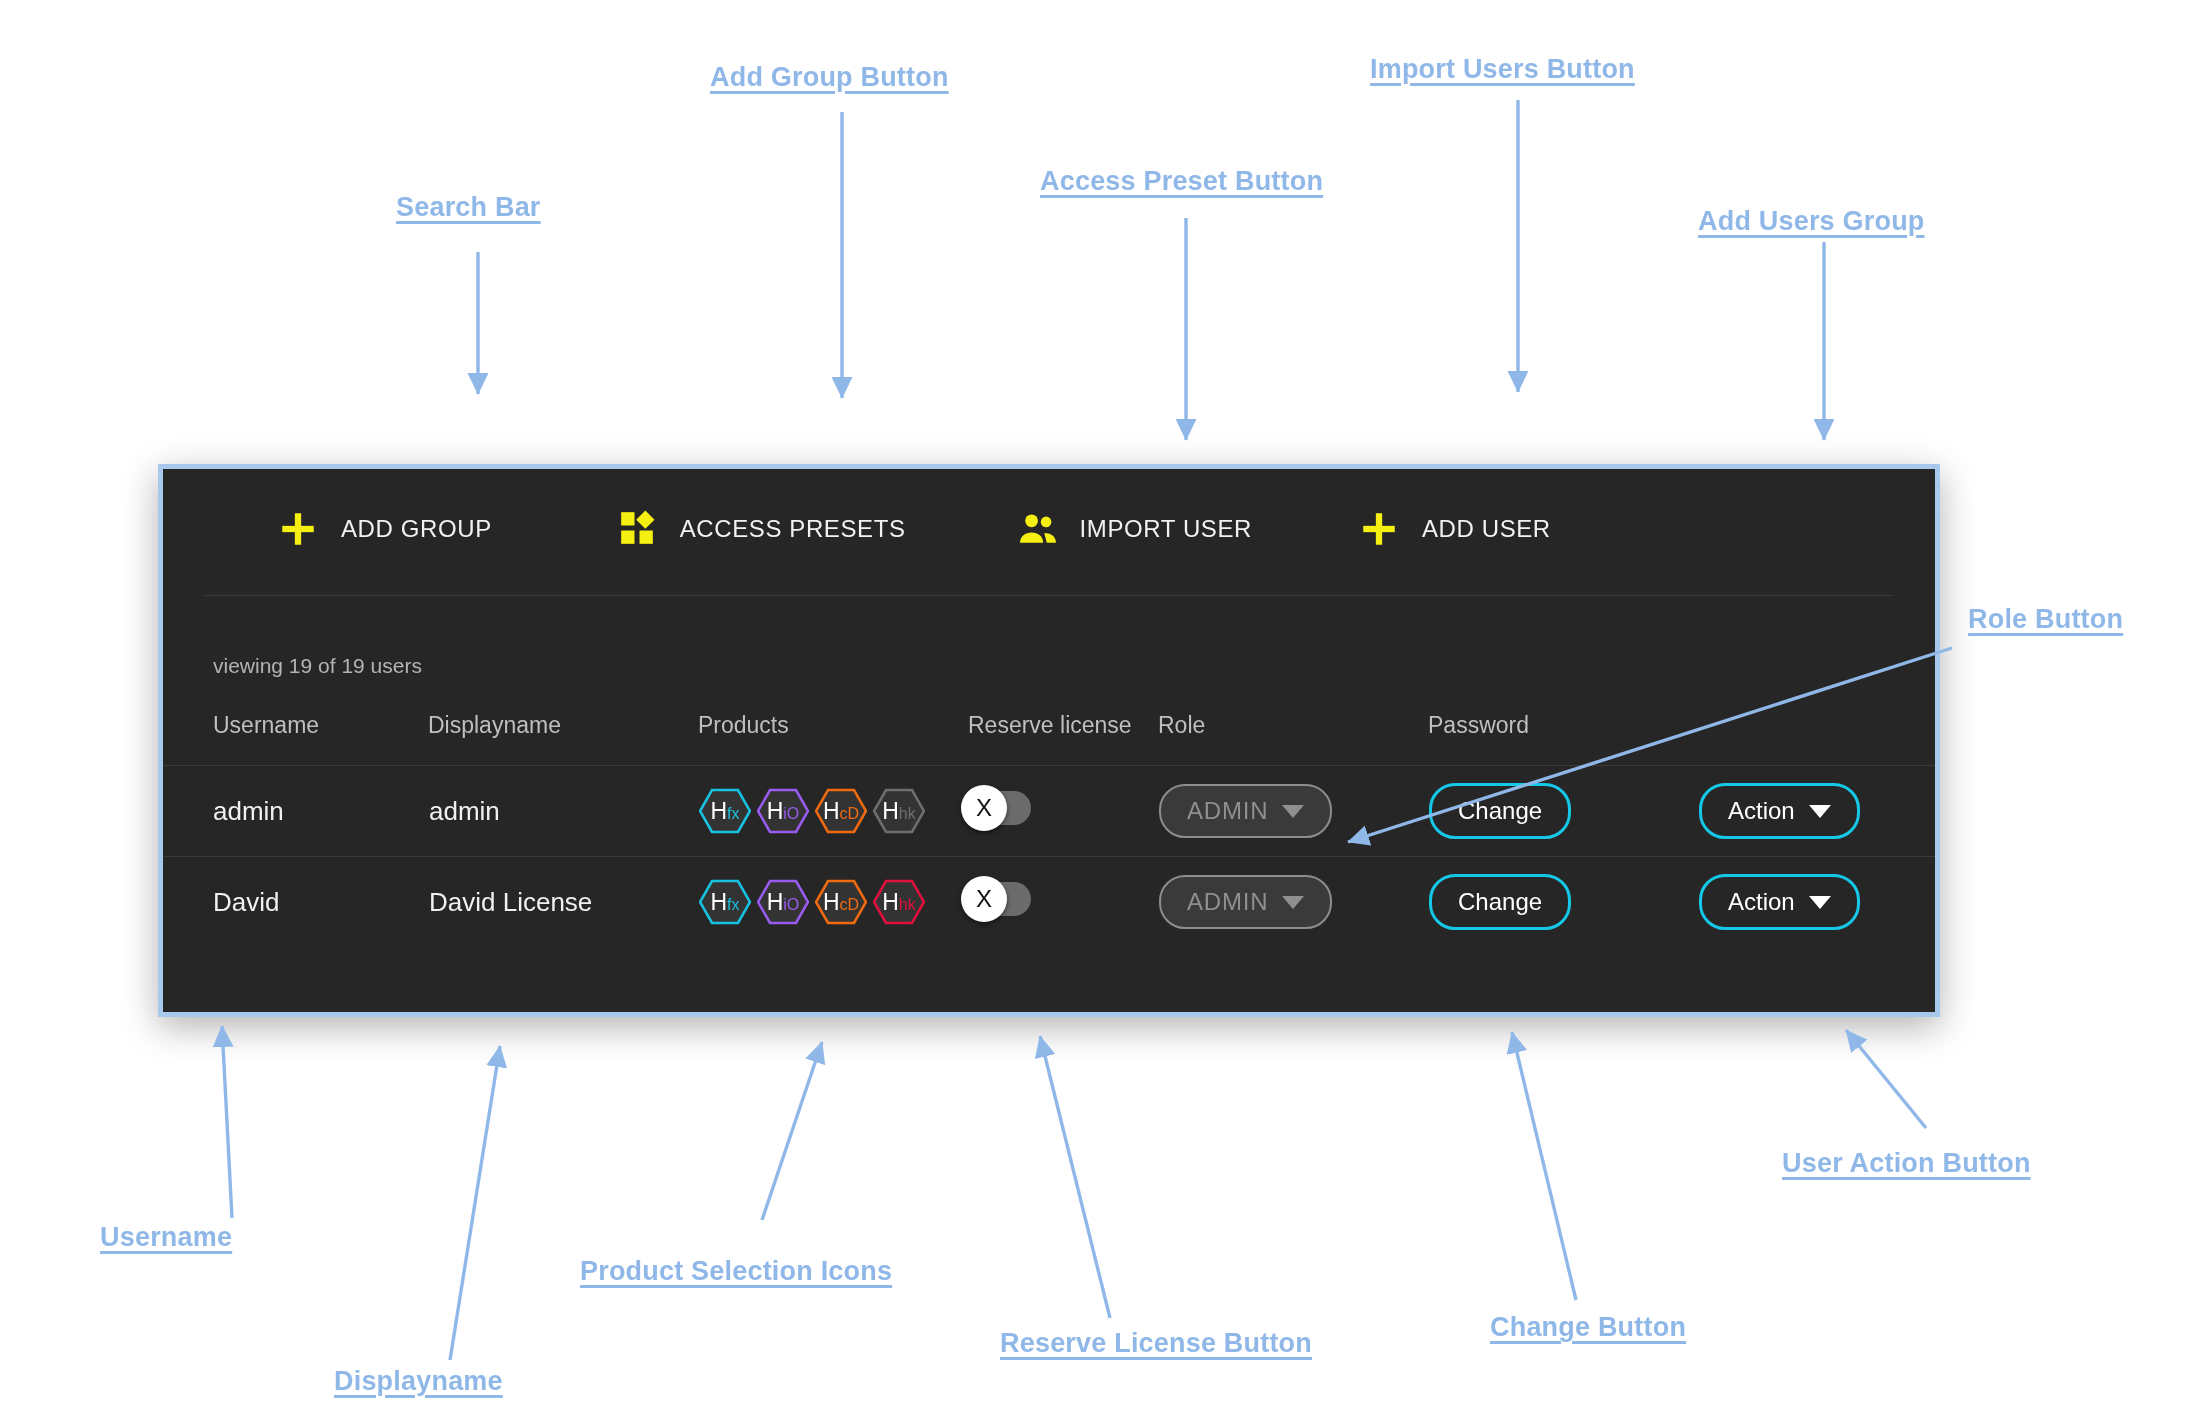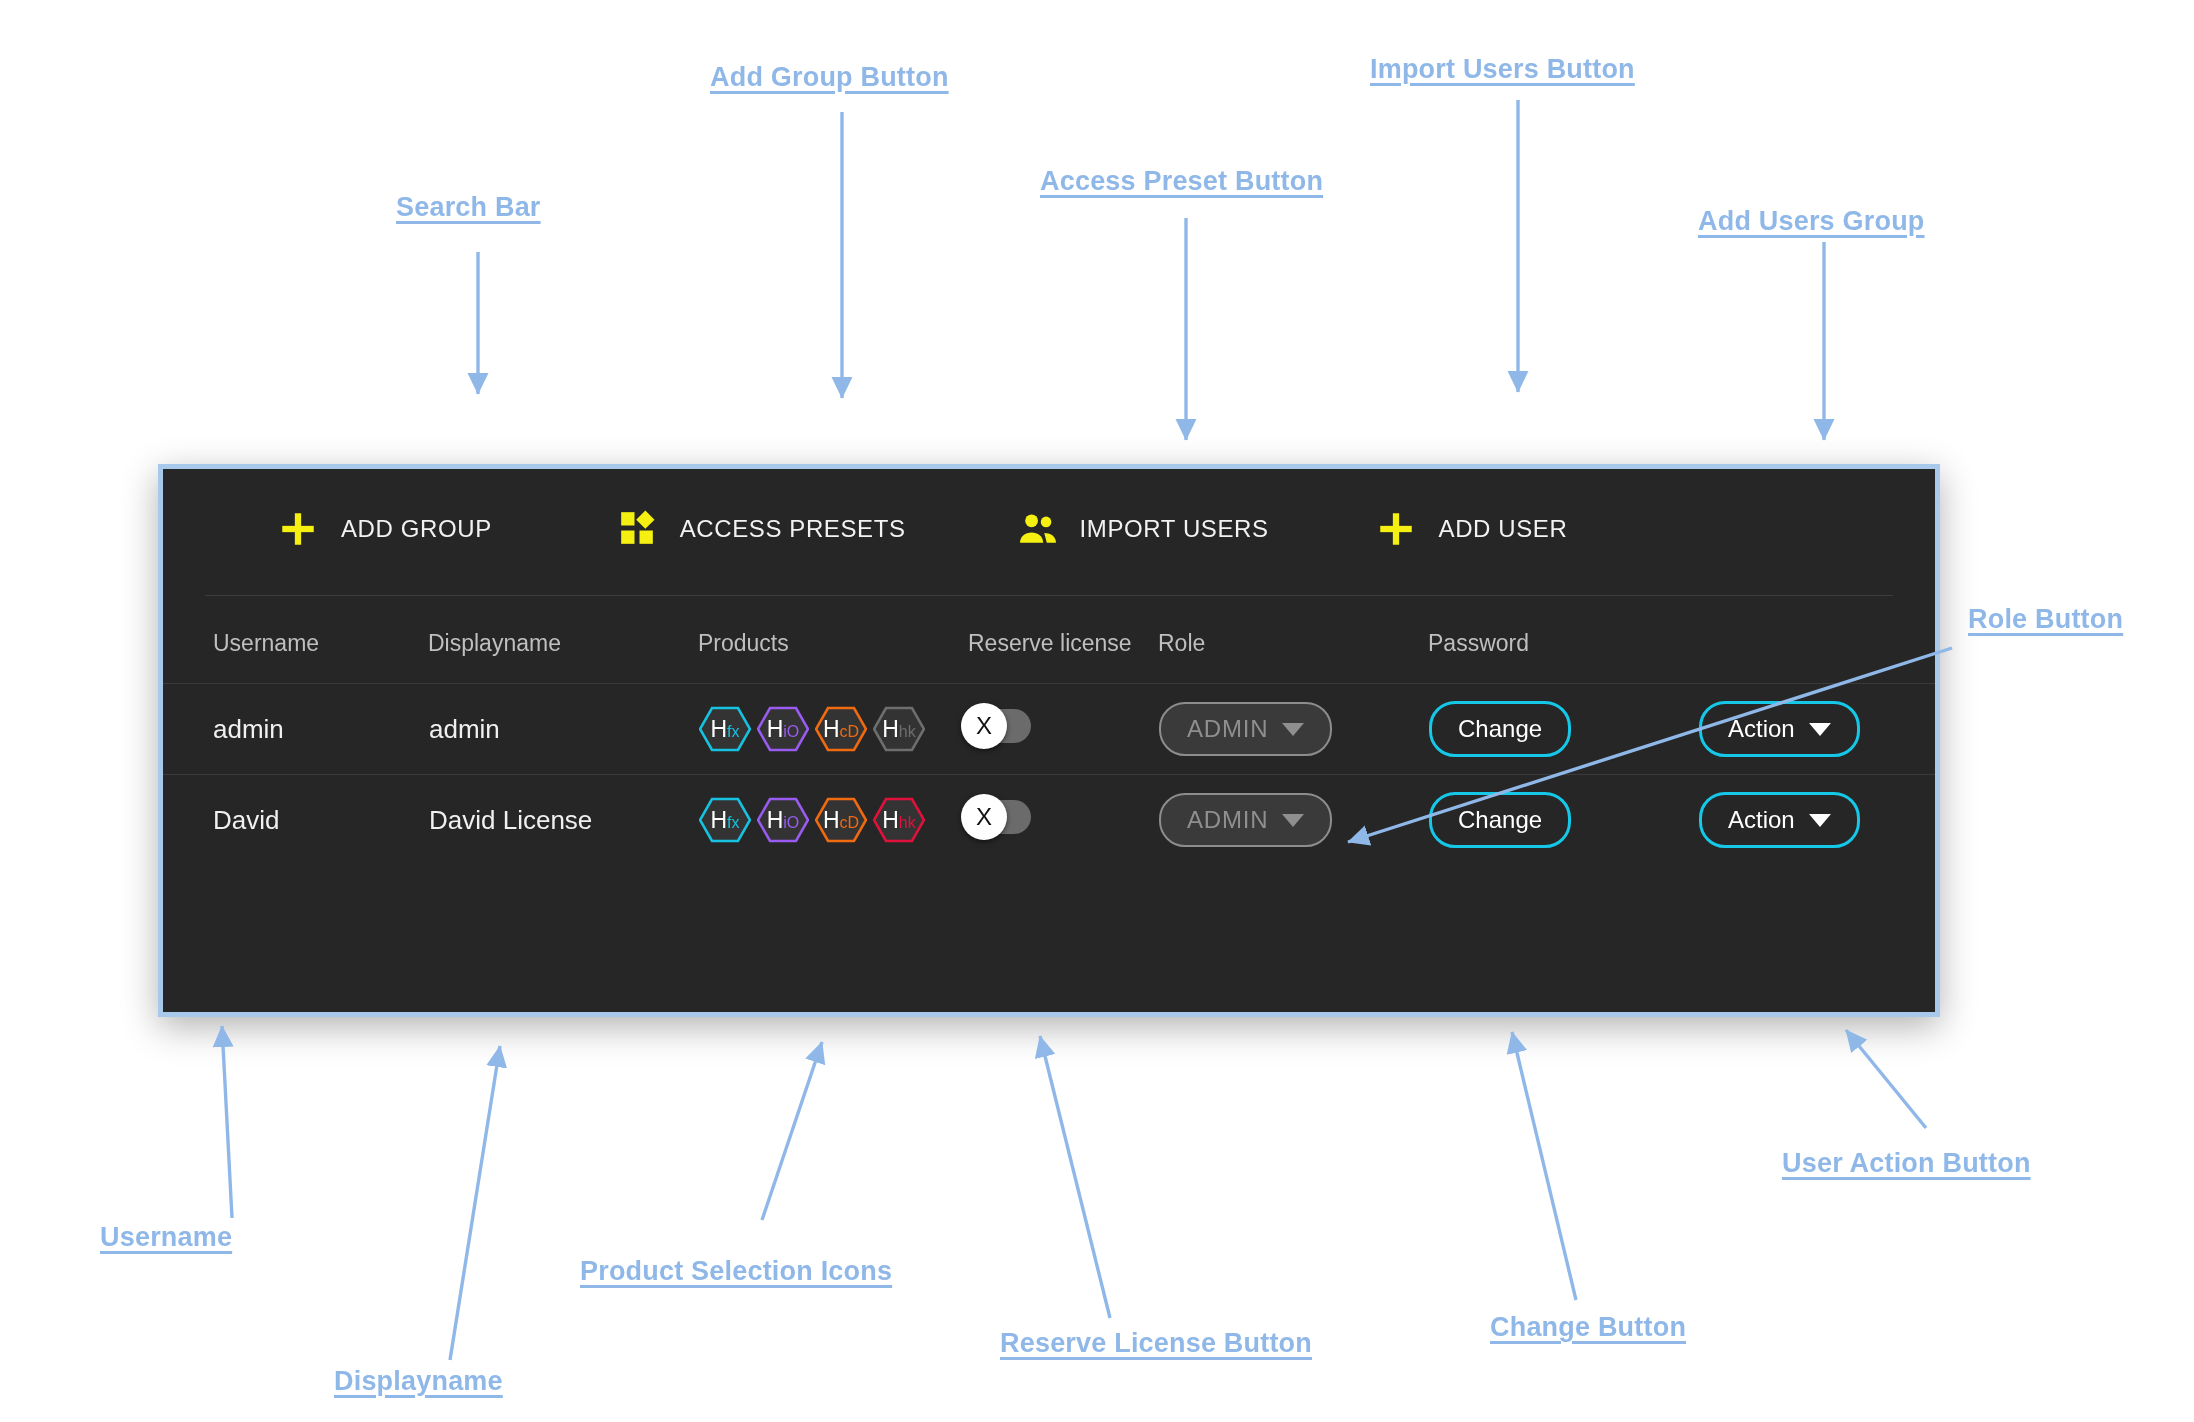--- a/index.html
+++ b/index.html
@@ -190,36 +190,37 @@
 
     <button class="tool-btn tb-gap-3">
       <span class="tool-icon">
         <svg viewBox="0 0 24 24" width="44" height="44">
           <circle cx="8.5" cy="7" r="3.5" fill="#f5f011"></circle>
           <circle cx="16.4" cy="7.6" r="2.9" fill="#f5f011"></circle>
           <path d="M2.2 19c0-3.6 2.9-5.6 6.3-5.6s6.3 2 6.3 5.6z" fill="#f5f011"></path>
           <path d="M15.4 13.6c3.2 0 6.4 1.6 6.4 5.4h-5z" fill="#f5f011"></path>
         </svg>
       </span>
-      <span>IMPORT USERS</span>
+      <span>IMPORT USER</span>
     </button>
 
     <button class="tool-btn tb-gap-4">
       <span class="tool-icon">
         <svg viewBox="0 0 24 24" width="42" height="42">
           <rect x="10.2" y="3" width="3.6" height="18" fill="#f5f011"></rect>
           <rect x="3" y="10.2" width="18" height="3.6" fill="#f5f011"></rect>
         </svg>
       </span>
       <span>ADD USER</span>
     </button>
   </div>
 
   <div class="toolbar-divider"></div>
 
+  <div class="viewing-line">viewing 19 of 19 users</div>
 
   <table class="user-table">
     <colgroup>
       <col class="col-username">
         <col class="col-display">
         <col class="col-products">
       <col class="col-reserve">
         <col class="col-role">
         <col class="col-pass">
         <col class="col-action">

